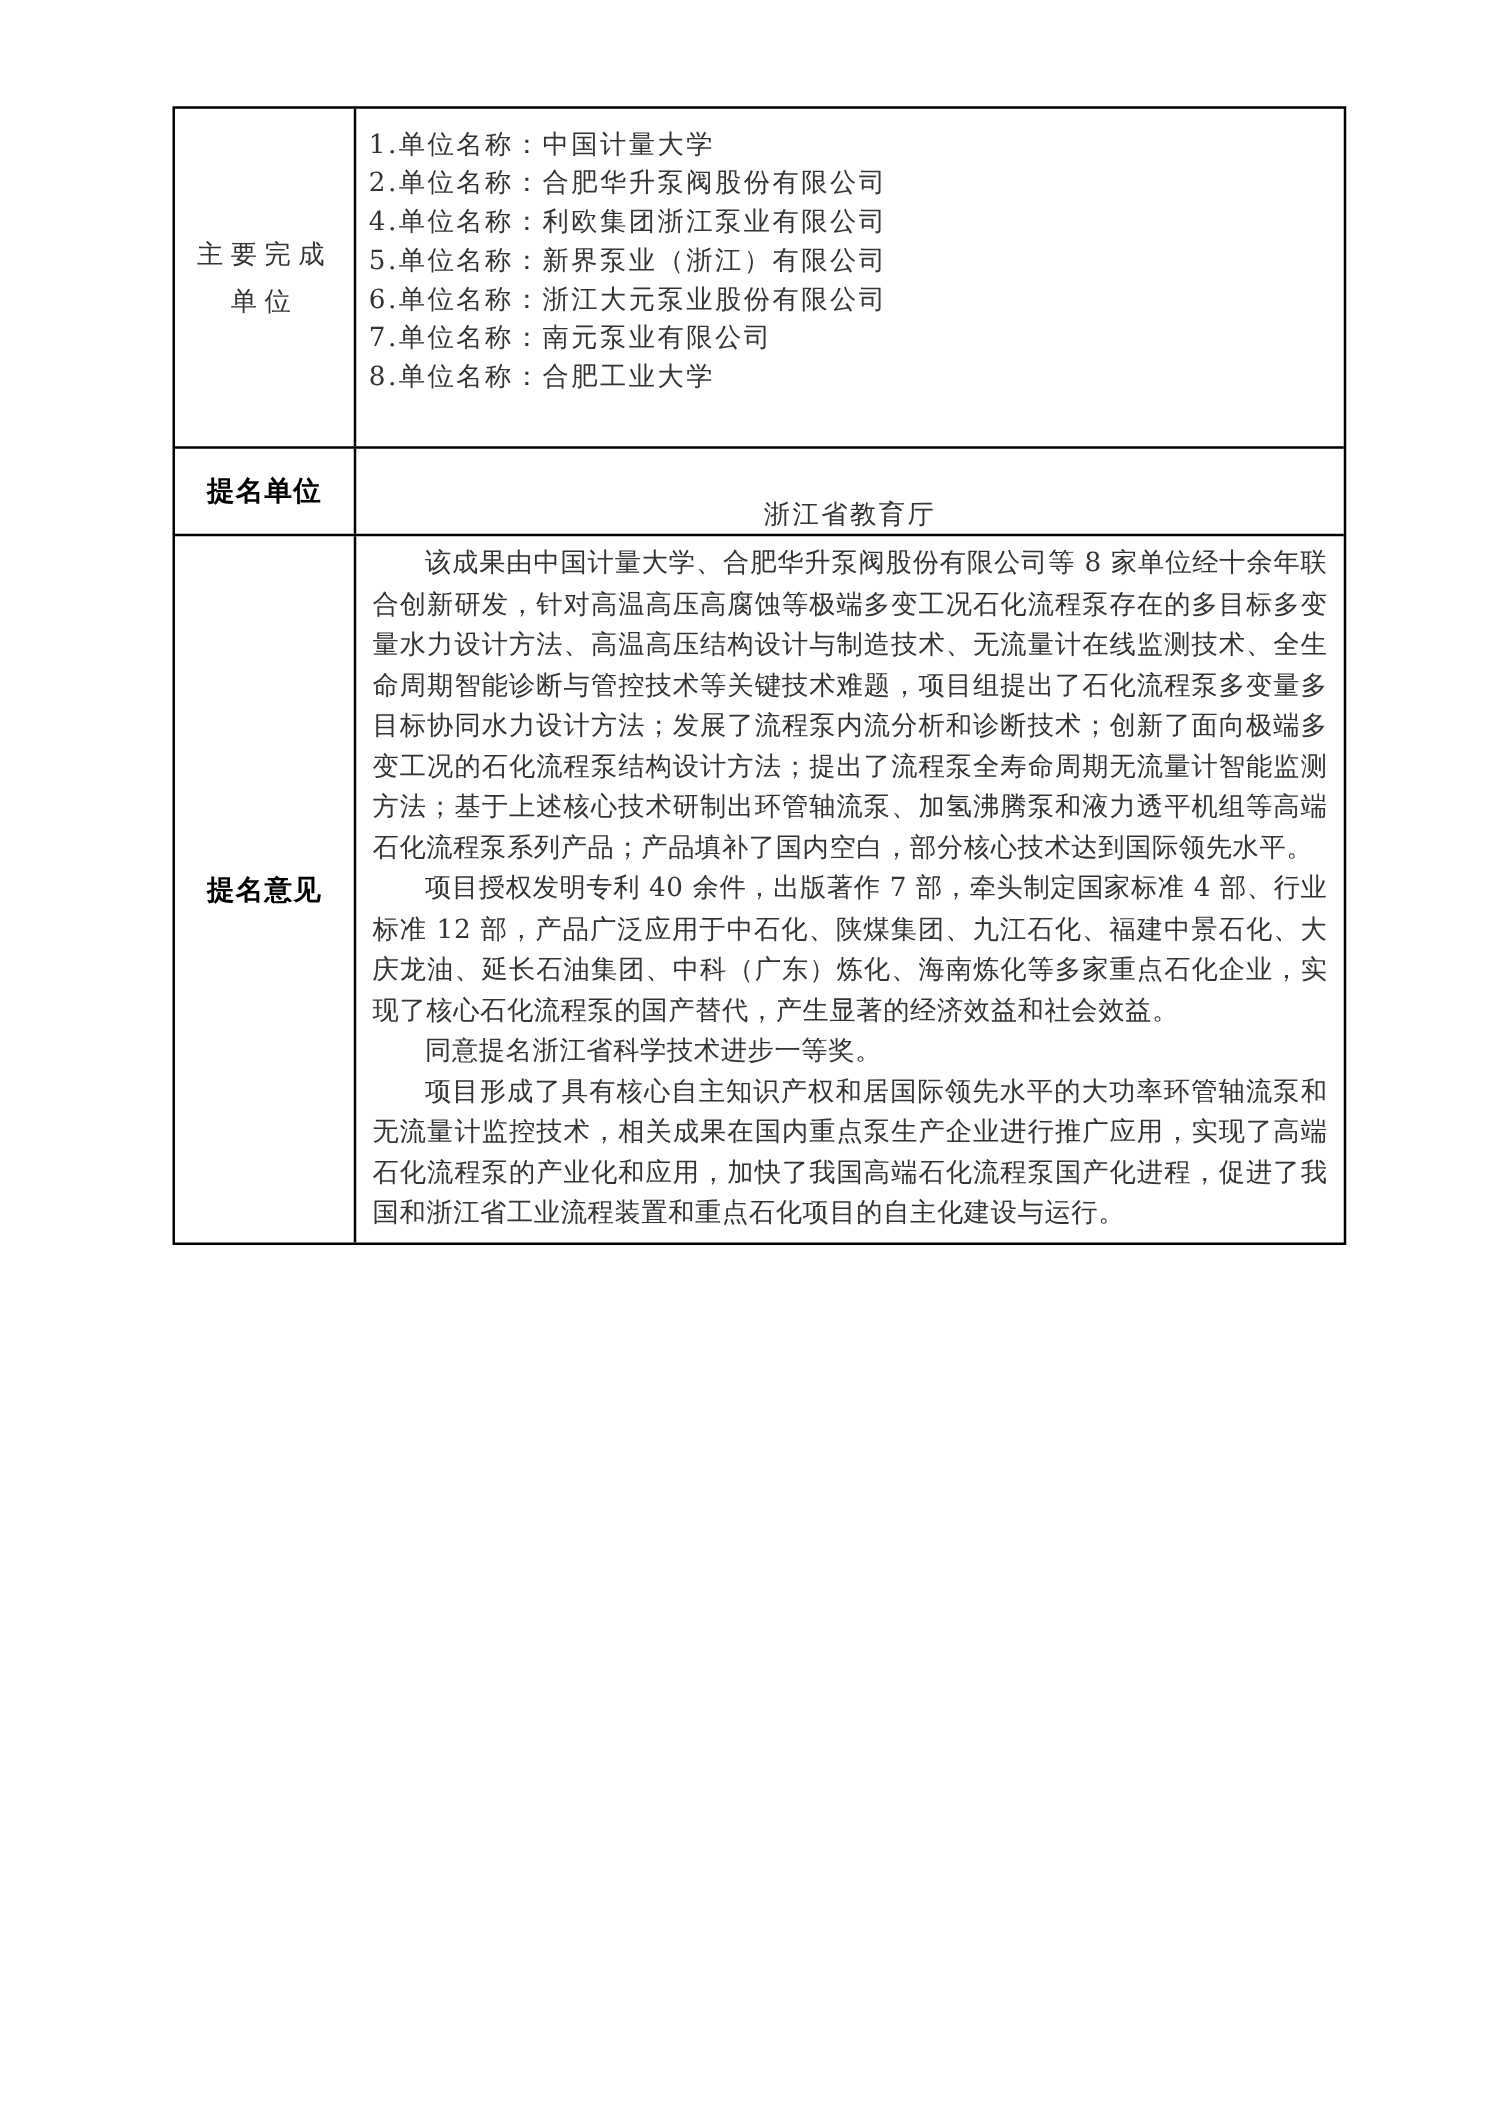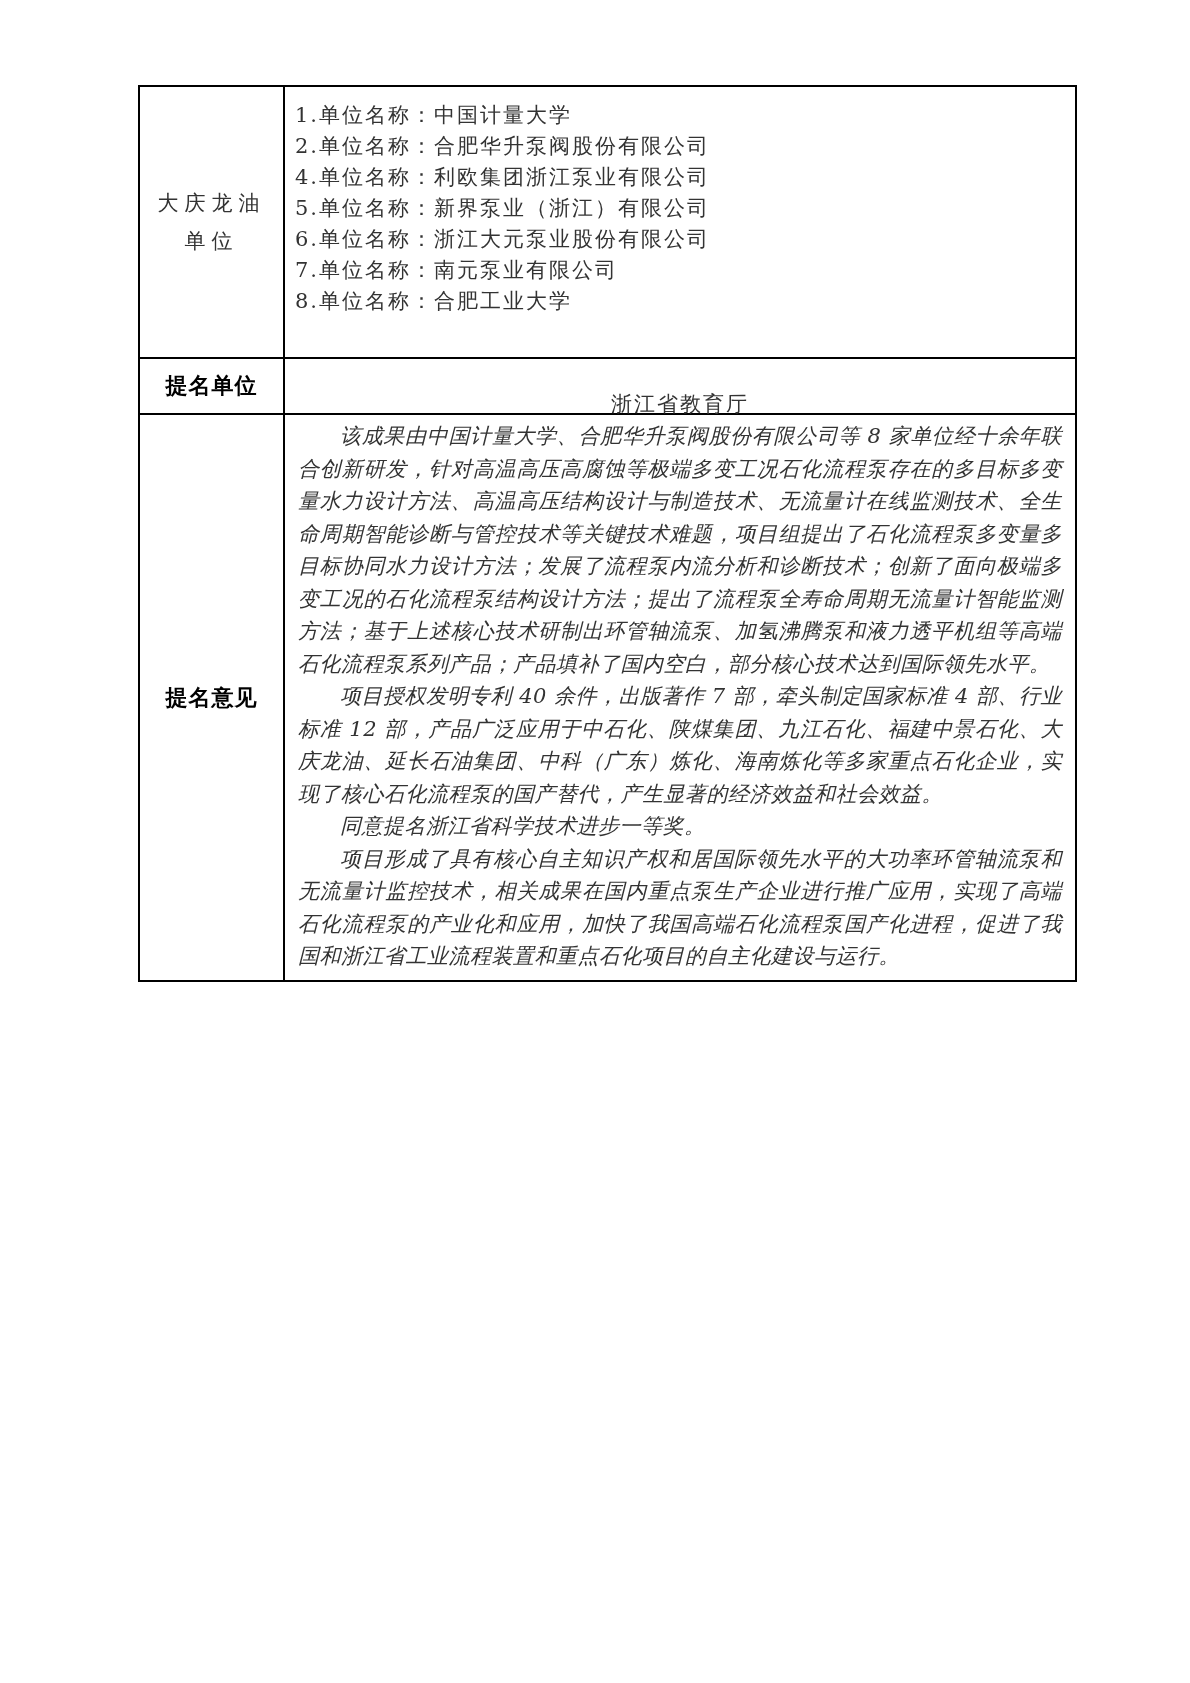--- a/index.html
+++ b/index.html
@@ -64,21 +64,21 @@
   }
   .unit-line {
     font-size: 21px;
     line-height: 31px;
     letter-spacing: 2px;
     color: #333333;
     white-space: nowrap;
   }
   
   .row-nominator {
-    height: 56px;
+    height: 70px;
   }
   .bold-label {
     font-family: "DejaVu Sans", "Liberation Sans", sans-serif;
     font-weight: bold;
     font-size: 22px;
     color: #000000;
     letter-spacing: 1px;
   }
   .row-nominator .content-cell {
     display: flex;
@@ -90,41 +90,40 @@
     font-size: 21px;
     letter-spacing: 2px;
     color: #333333;
   }
   
   .row-opinion {
     height: 567px;
   }
   .row-opinion .content-cell {
     padding: 5px 13px 20px 13px;
-    font-style: italic;
   }
   .opinion-para {
     margin: 0;
     font-size: 21px;
     line-height: 32.5px;
     letter-spacing: 0.5px;
     color: #333333;
     text-align: justify;
     text-indent: 2em;
   }
 </style>
 </head>
 <body>
 
 <div class="page">
   <div class="doc-table">
 
     <div class="trow row-units">
       <div class="cell label-cell">
-        <div>大庆龙油</div>
+        <div>主要完成</div>
         <div>单位</div>
       </div>
       <div class="cell content-cell">
         <div class="unit-line">1.单位名称：中国计量大学</div>
         <div class="unit-line">2.单位名称：合肥华升泵阀股份有限公司</div>
         <div class="unit-line">4.单位名称：利欧集团浙江泵业有限公司</div>
         <div class="unit-line">5.单位名称：新界泵业（浙江）有限公司</div>
         <div class="unit-line">6.单位名称：浙江大元泵业股份有限公司</div>
         <div class="unit-line">7.单位名称：南元泵业有限公司</div>
         <div class="unit-line">8.单位名称：合肥工业大学</div>

